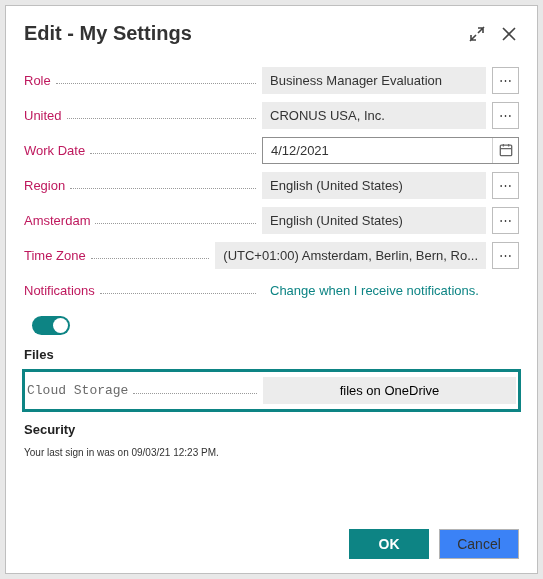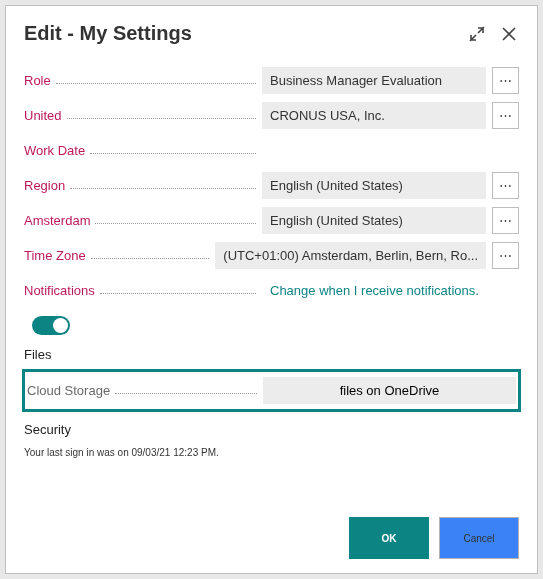--- a/index.html
+++ b/index.html
@@ -163,21 +163,21 @@
     content: "";
     position: absolute;
     right: 2px; top: 2px;
     width: 15px; height: 15px;
     background: #fff;
     border-radius: 50%;
   }
 
   .section-h {
     font-size: 13px;
-    font-weight: 400;
+    font-weight: 700;
     color: #222;
     margin: 8px 0 4px 0;
   }
 
   .highlight-row {
     border: 3px solid #0d8484;
     background: #fff;
     padding: 5px 2px 5px 0;
     margin-left: -2px;
     margin-right: -2px;
@@ -196,22 +196,22 @@
   }
 
   .footer {
     display: flex;
     justify-content: flex-end;
     gap: 10px;
     padding: 14px 18px 14px 18px;
   }
   .btn {
     min-width: 80px;
-    height: 42px;
-    font-size: 10px;
+    height: 30px;
+    font-size: 14px;
     display: flex;
     align-items: center;
     justify-content: center;
     cursor: pointer;
   }
   .btn-primary {
     background: #0d8484;
     border: 1px solid #0d8484;
     color: #fff;
     font-weight: 600;
@@ -264,20 +264,31 @@
         <div class="ro-field">CRONUS USA, Inc.</div>
         <div class="ellipsis-btn">⋯</div>
       </div>
     </div>
 
     <div class="row">
       <div class="label-cell">
         <span class="label-text">Work Date</span>
         <span class="dots"></span>
       </div>
+      <div class="value-cell">
+        <div class="date-wrap">
+          <input value="4/12/2021" style="">
+          <div class="cal-btn">
+            <svg viewBox="0 0 16 16">
+                  <rect x="1.5" y="2.5" width="13" height="12" rx="1"></rect>
+                  <path d="M1.5 6.5h13M5 1v3M11 1v3"></path>
+                </svg>
+          </div>
+        </div>
+      </div>
     </div>
 
     <div class="row">
       <div class="label-cell">
         <span class="label-text">Region</span>
         <span class="dots"></span>
       </div>
       <div class="value-cell">
         <div class="ro-field">English (United States)</div>
         <div class="ellipsis-btn">⋯</div>
@@ -318,21 +329,21 @@
 
     <div class="row">
       <div class="value-cell">
         <div class="toggle"></div>
       </div>
     </div>
 
     <div class="section-h">Files</div>
 
     <div class="row highlight-row">
-      <div class="label-cell" style="padding-left:2px;">
+      <div class="label-cell" style="padding-left:2px;font-family:Liberation Mono, monospace;">
         <span class="label-text">Cloud Storage</span>
         <span class="dots"></span>
       </div>
       <div class="value-cell">
         <div class="ro-field center-field">files on OneDrive</div>
       </div>
     </div>
 
     <div class="section-h" style="margin-top:10px;">Security</div>
     <div class="security-text">Your last sign in was on 09/03/21 12:23 PM.</div>

